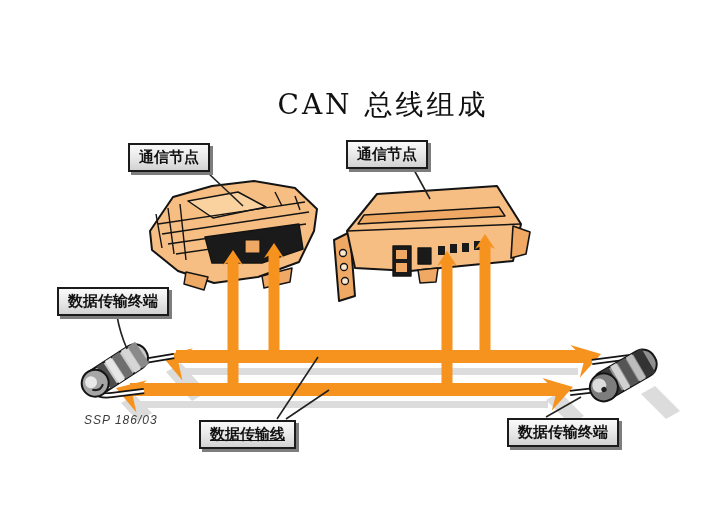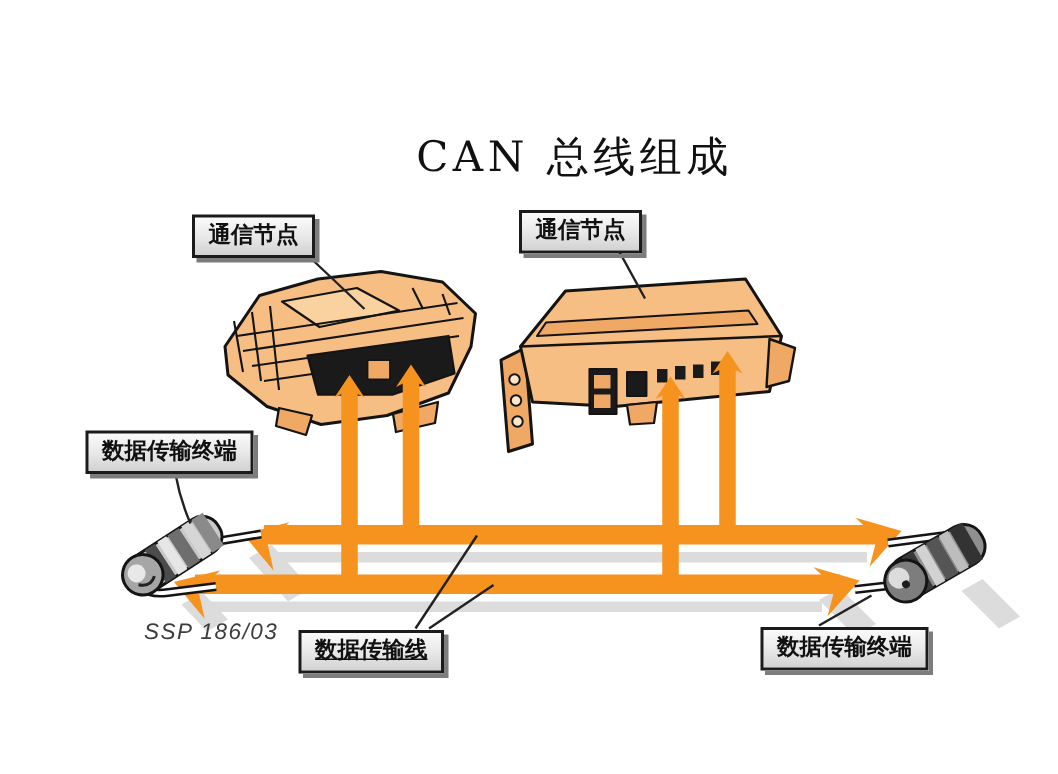--- a/index.html
+++ b/index.html
@@ -16,22 +16,22 @@
   .callout{
     position:absolute;
     border:2px solid #1b1b1b;
     background:linear-gradient(180deg,#fafafa 0%,#e7e7e7 55%,#d2d2d2 100%);
     box-shadow:3px 3px 0 #7d7d7d;
     padding:3px 9px;
     font-size:15px;font-weight:bold;color:#111;
     white-space:nowrap;text-align:left;line-height:1.25;
   }
   .ssp{
-    position:absolute;left:96px;top:413px;
-    font-style:italic;font-size:15px;color:#3c3c3c;letter-spacing:1px;
+    position:absolute;left:84px;top:413px;
+    font-style:italic;font-size:12px;color:#3c3c3c;letter-spacing:1px;
   }
 </style>
 </head>
 <body>
 
 <div class="canvas">
 
   <svg class="diagram-svg" width="705" height="516" viewBox="0 0 705 516">
 
     <g stroke="none" fill="#DCDCDC">

